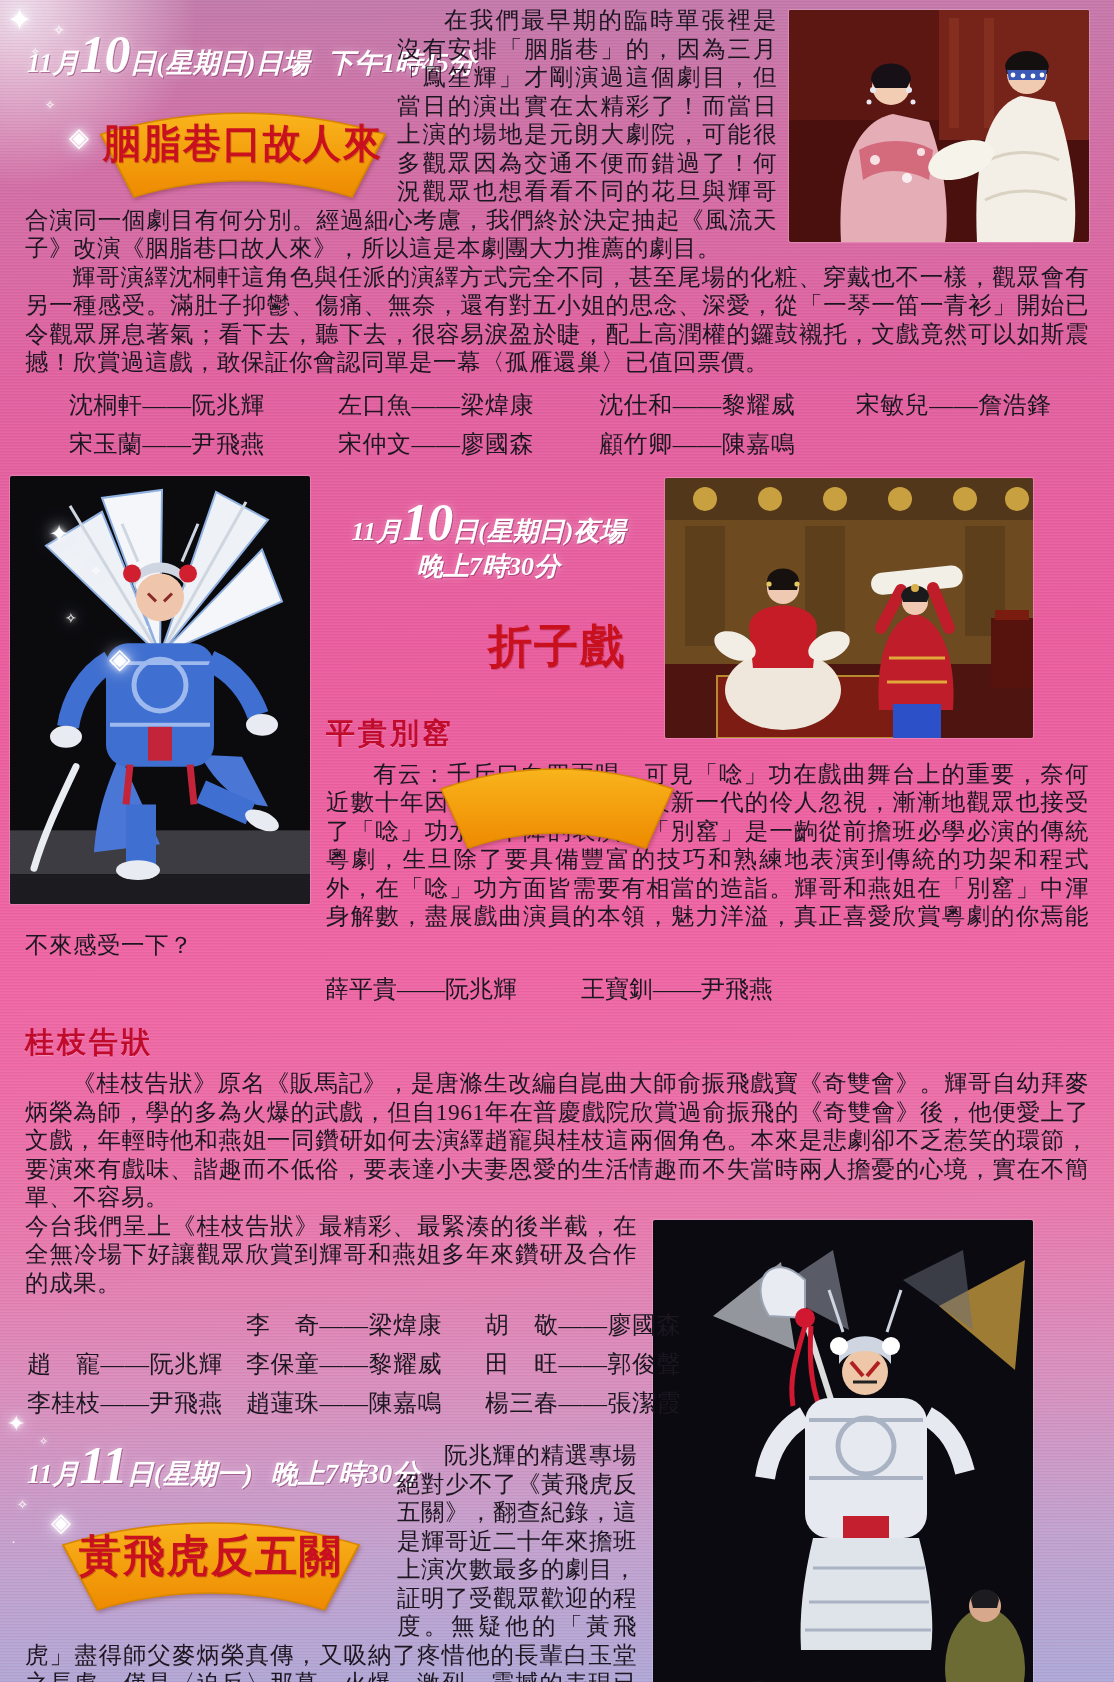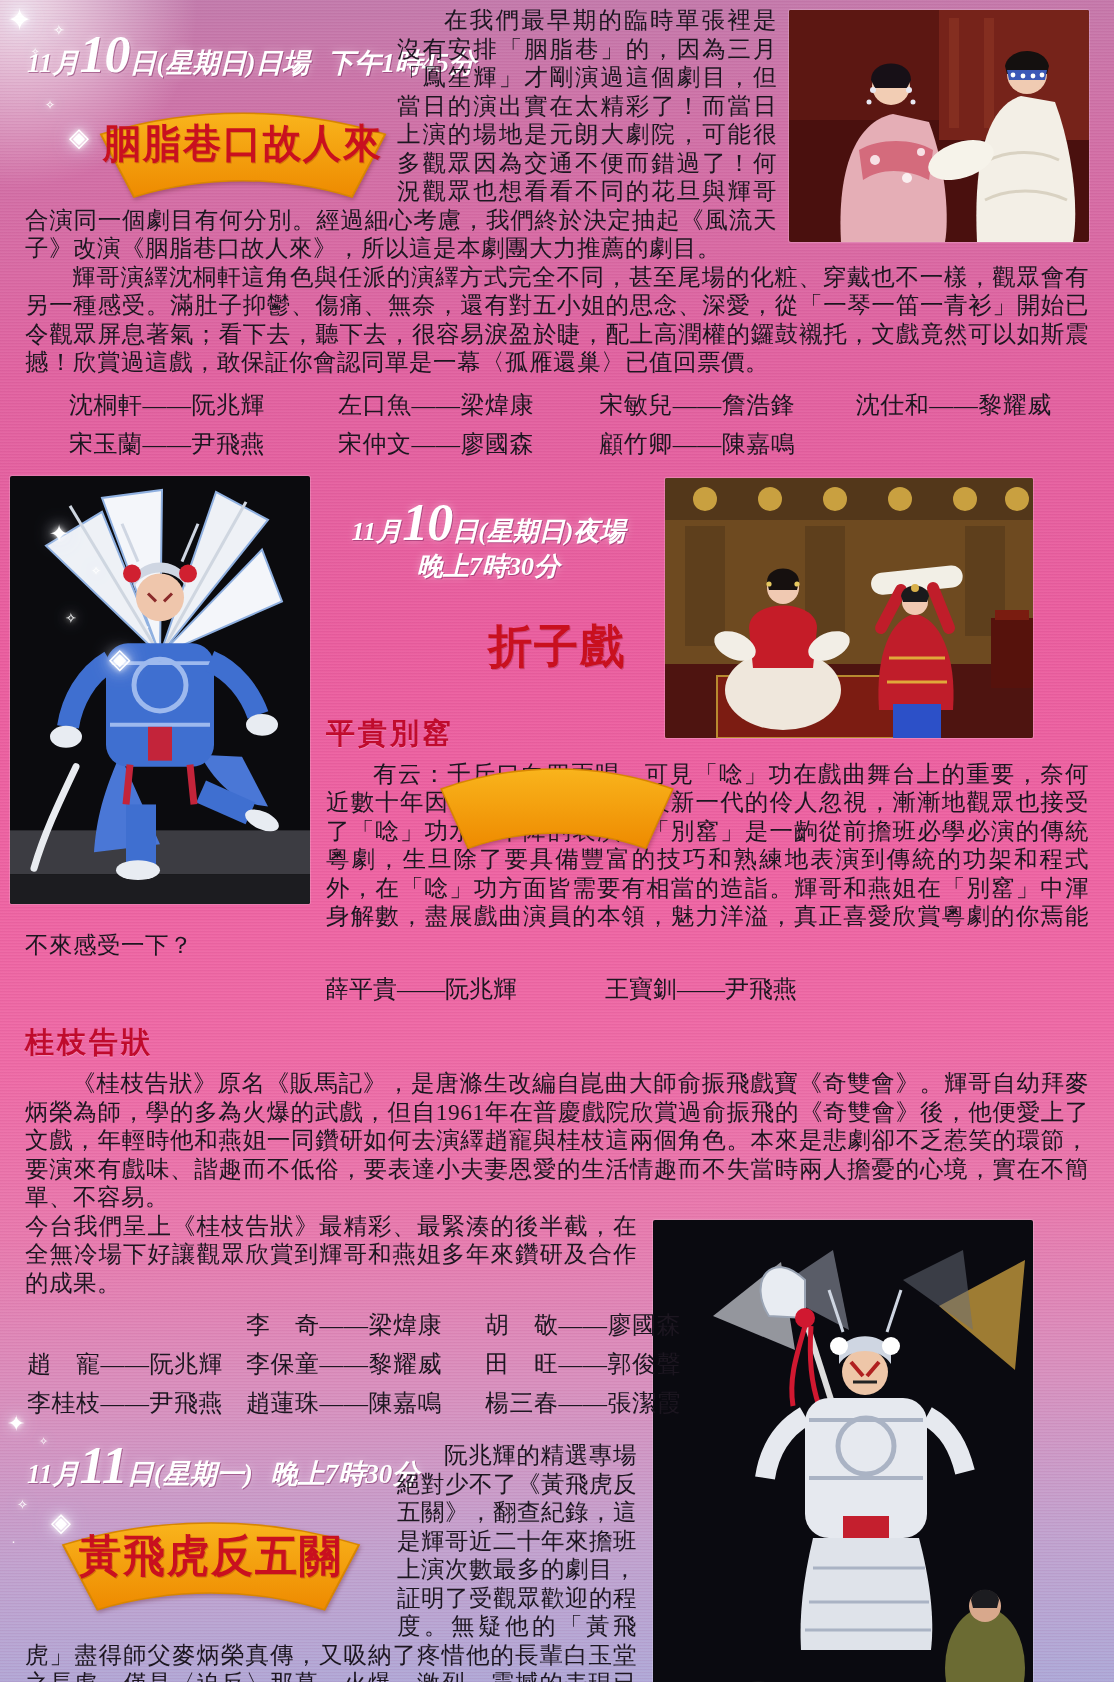--- a/index.html
+++ b/index.html
@@ -50,21 +50,21 @@
   .sec2{margin-top:16px;}
   .photo2{float:left;width:300px;height:428px;margin:0 16px 10px -15px;}
   .photo3{float:right;width:368px;height:260px;margin:2px 56px 10px 14px;}
   .midhead{text-align:center;padding-top:26px;}
   .midhead .date{font-size:26px;display:block;}
   .fan2{width:238px;height:106px;margin:10px auto 0 auto;text-decoration:underline;}
   .fan2 .fan-title{font-size:44px;top:22%;}
   .subhead{font-family:"Liberation Sans","DejaVu Sans",sans-serif;
     font-weight:bold;color:var(--heading-red,#c00b2d);font-size:29px;letter-spacing:3px;
     margin:14px 0 6px 6px;text-shadow:0 1px 0 rgba(255,255,255,.25);}
-  .cast-line{margin:14px 0 0 300px;display:flex;gap:88px;font-size:24px;}
+  .cast-line{margin:14px 0 0 300px;display:flex;gap:64px;font-size:24px;}
   
   .sec3{margin-top:18px;}
   .sec3 .subhead{clear:both;margin-left:0;}
   .photo4{float:right;width:380px;height:630px;margin:8px 56px 8px 16px;}
   .cast2{grid-template-columns:205px 225px 210px;column-gap:14px;margin-top:12px;}
   
   .sec4{margin-top:22px;}
   .header4{float:left;width:372px;height:176px;}
   .header4 .date{margin:4px 0 8px 2px;}
   .fan3{width:304px;height:116px;margin-left:34px;}
@@ -140,22 +140,22 @@
         <span class="fan-title">胭脂巷口故人來</span>
       </div>
     </div>
 
     <p class="indent">在我們最早期的臨時單張裡是沒有安排「胭脂巷」的，因為三月「鳳笙輝」才剛演過這個劇目，但當日的演出實在太精彩了！而當日上演的場地是元朗大劇院，可能很多觀眾因為交通不便而錯過了！何況觀眾也想看看不同的花旦與輝哥合演同一個劇目有何分別。經過細心考慮，我們終於決定抽起《風流天子》改演《胭脂巷口故人來》，所以這是本劇團大力推薦的劇目。</p>
     <p class="indent">輝哥演繹沈桐軒這角色與任派的演繹方式完全不同，甚至尾場的化粧、穿戴也不一樣，觀眾會有另一種感受。滿肚子抑鬱、傷痛、無奈，還有對五小姐的思念、深愛，從「一琴一笛一青衫」開始已令觀眾屏息著氣；看下去，聽下去，很容易淚盈於睫，配上高潤權的鑼鼓襯托，文戲竟然可以如斯震撼！欣賞過這戲，敢保証你會認同單是一幕〈孤雁還巢〉已值回票價。</p>
 
     <div class="cast-grid cast1">
       <span>沈桐軒——阮兆輝</span>
       <span>左口魚——梁煒康</span>
+      <span>沈仕和——黎耀威</span>
       <span>宋敏兒——詹浩鋒</span>
-      <span>沈仕和——黎耀威</span>
       <span>宋玉蘭——尹飛燕</span>
       <span>宋仲文——廖國森</span>
       <span>顧竹卿——陳嘉鳴</span>
     </div>
   </div>
 
   <div class="sec2">
 
     <div class="photo photo2">
       <svg viewBox="0 0 300 430" preserveAspectRatio="none">

